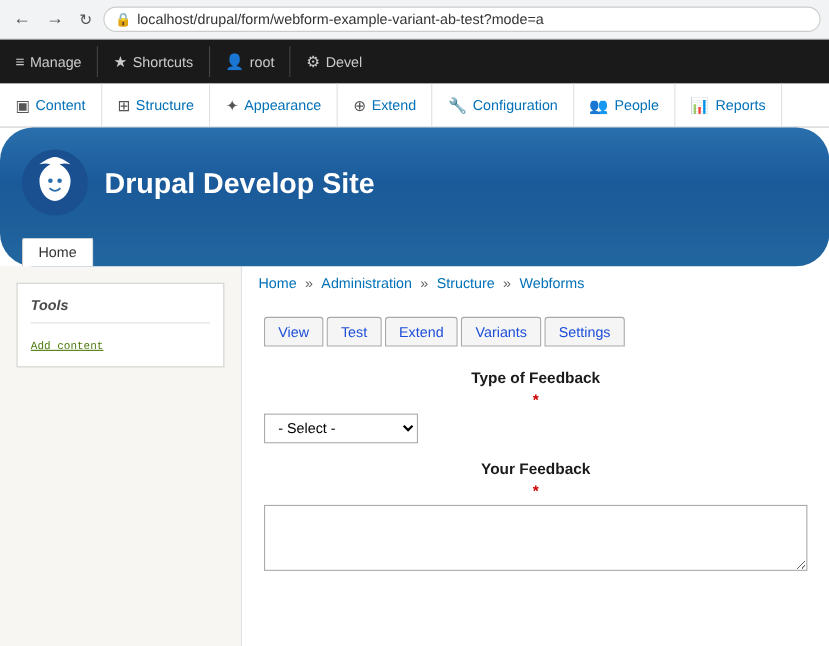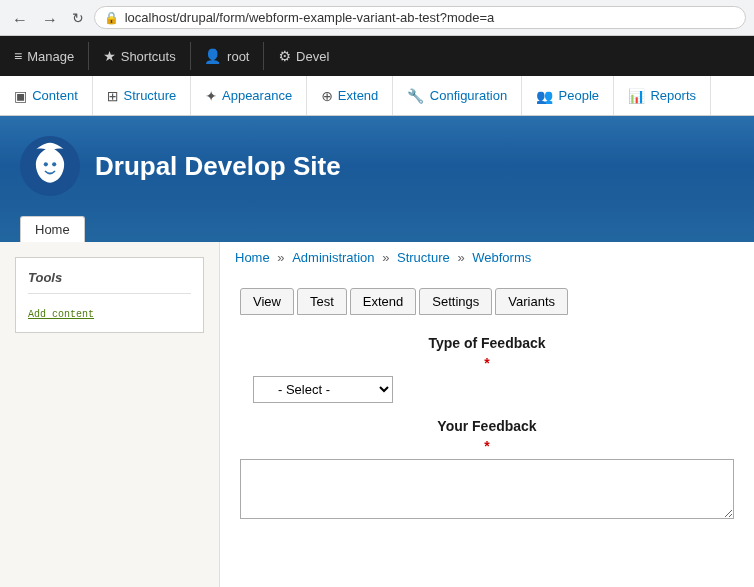--- a/index.html
+++ b/index.html
@@ -100,20 +100,21 @@
       font-size: 14px;
       color: #555;
     }
 
     
     .site-header {
       background: linear-gradient(180deg, #2a6fad 0%, #1a5a9a 40%, #1e5f9a 70%, #2266a0 100%);
       padding: 20px 20px 0 20px;
       min-height: 120px;
       position: relative;
+      border-radius: 30px;
     }
     .site-branding {
       display: flex;
       align-items: center;
       gap: 15px;
       padding-bottom: 20px;
     }
     .drupal-logo {
       width: 60px;
       height: 60px;
@@ -234,21 +235,21 @@
       gap: 3px;
       margin-bottom: 20px;
       flex-wrap: wrap;
     }
     .tab {
       padding: 5px 12px;
       border: 1px solid #aaa;
       background: #f5f5f5;
       font-size: 13px;
       cursor: pointer;
-      color: #000000;
+      color: #1d4ed8;
       border-radius: 3px 3px 0 0;
     }
 
     
     .form-group {
       margin-bottom: 15px;
     }
     .form-label {
       font-size: 14px;
       font-weight: bold;
@@ -257,27 +258,26 @@
       display: flex;
       align-items: center;
       gap: 4px;
       flex-direction: column;
     }
     .required-star {
       color: #cc0000;
       font-weight: bold;
     }
     .form-select {
-      padding: 4px 20px;
+      padding: 4px 8px;
       border: 1px solid #aaa;
       font-size: 13px;
       background: #fff;
       cursor: pointer;
       min-width: 140px;
-      margin-left: 13px;
     }
     .form-textarea {
       width: 100%;
       border: 1px solid #aaa;
       padding: 5px;
       font-size: 13px;
       resize: vertical;
       height: 60px;
     }
 
@@ -392,22 +392,22 @@
       <span class="separator"> » </span>
       <a>Webforms</a>
     </div>
 
     <div class="content-area">
 
       <div class="tabs">
         <div class="tab">View</div>
         <div class="tab">Test</div>
         <div class="tab">Extend</div>
+        <div class="tab">Variants</div>
         <div class="tab">Settings</div>
-        <div class="tab">Variants</div>
       </div>
 
       <div class="form-group">
         <div class="form-label">
           <span>Type of Feedback</span>
           <span class="required-star">*</span>
         </div>
         <select class="form-select"><option>- Select -</option><option>Option 1</option><option>Option 2</option></select>
       </div>
 

